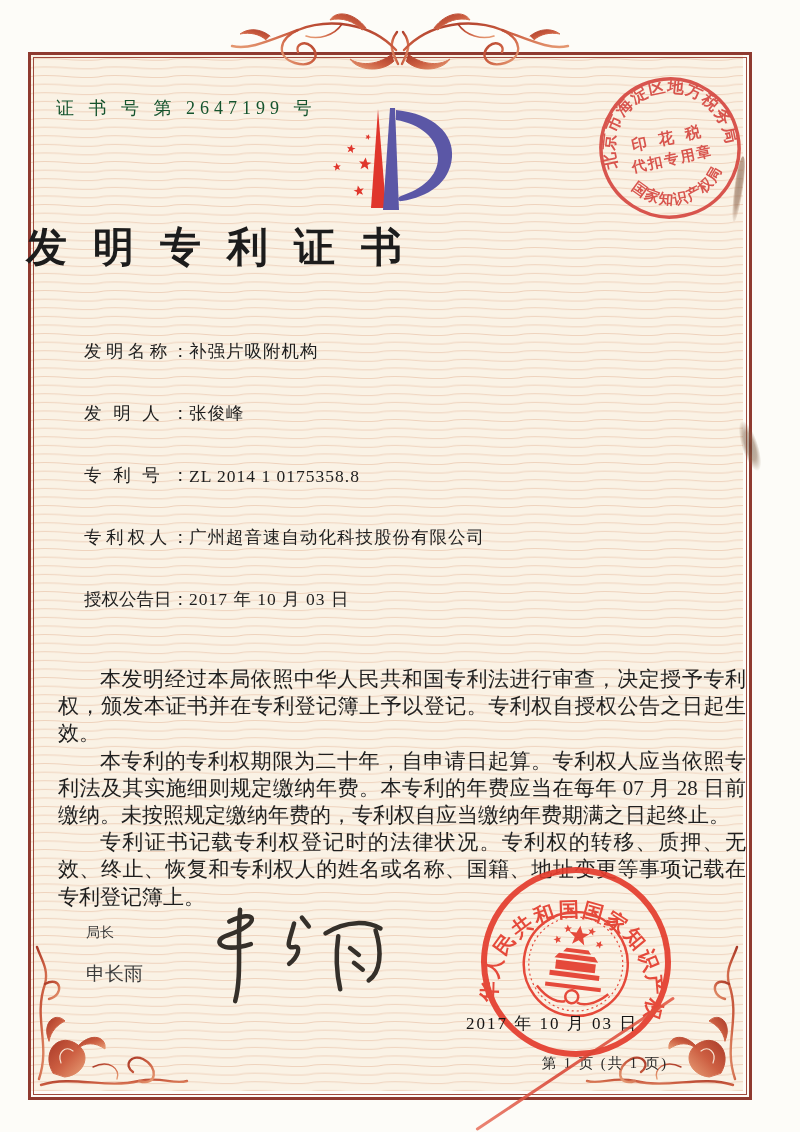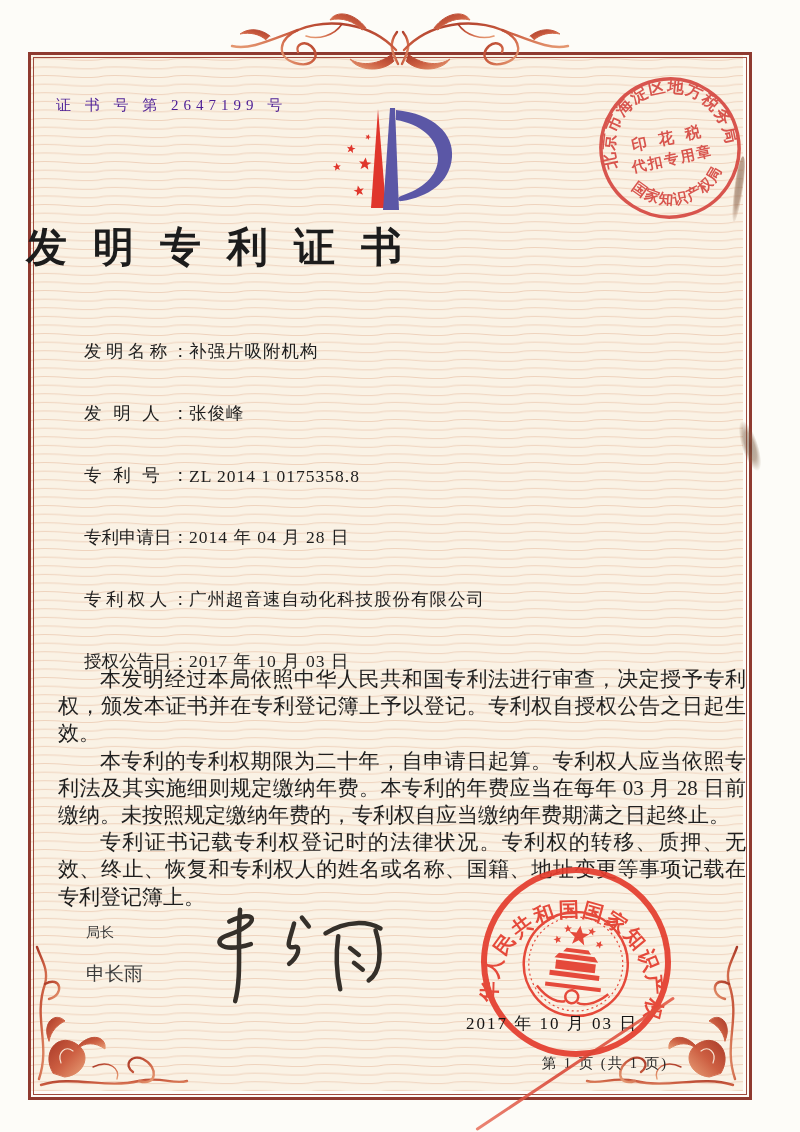--- a/index.html
+++ b/index.html
@@ -7,22 +7,22 @@
     position:relative; width:800px; height:1132px; margin:0 auto;
     background:#fdfcf8; overflow:hidden;
     font-family:"Liberation Serif","DejaVu Serif",serif; color:#222;
   }
   
   .frame{position:absolute; left:28px; top:52px; width:718px; height:1042px;
          border:3px solid #8f3a30;}
   .frame-inner{position:absolute; inset:2px; border:1.5px solid #a04a3d;}
   .guilloche{position:absolute; left:31px; top:55px; width:712px; height:1036px;}
   
-  .cert-no{position:absolute; left:56px; top:96px; font-size:15px;
-           letter-spacing:5px; color:#4c1d95;}
+  .cert-no{position:absolute; left:56px; top:96px; font-size:18px;
+           letter-spacing:5px; color:#14532d;}
   .logo{position:absolute; left:316px; top:104px; width:166px; height:110px;}
   .stamp{position:absolute; left:595px; top:73px; width:150px; height:150px; opacity:.88;}
   .title{position:absolute; left:0; top:220px; width:100%; text-align:left;
          font-size:41px; font-weight:bold; color:#1c1c1c;
          letter-spacing:26px; text-indent:26px;}
   .fields{position:absolute; left:84px; top:334px; width:620px;}
   .field{height:57px; font-size:17.5px; color:#1e1e1e; padding-top:5px;}
   .flabel{display:inline-block; width:105px; text-align:justify; text-align-last:justify;
           vertical-align:bottom;}
   .fvalue{margin-left:0; letter-spacing:1px;}
@@ -151,33 +151,30 @@
     <div class="field">
       <span class="flabel">发明名称：</span><span class="fvalue">补强片吸附机构</span>
     </div>
     <div class="field">
       <span class="flabel">发明人：</span><span class="fvalue">张俊峰</span>
     </div>
     <div class="field">
       <span class="flabel">专利号：</span><span class="fvalue">ZL 2014 1 0175358.8</span>
     </div>
     <div class="field">
-      <span class="flabel">专利申请日：</span><span class="fvalue">2014 年 04 月 28 日</span>
-    </div>
-    <div class="field">
       <span class="flabel">专利权人：</span><span class="fvalue">广州超音速自动化科技股份有限公司</span>
     </div>
     <div class="field">
       <span class="flabel">授权公告日：</span><span class="fvalue">2017 年 10 月 03 日</span>
     </div>
   </div>
 
   <div class="body">
     <p>本发明经过本局依照中华人民共和国专利法进行审查，决定授予专利权，颁发本证书并在专利登记簿上予以登记。专利权自授权公告之日起生效。</p>
-    <p>本专利的专利权期限为二十年，自申请日起算。专利权人应当依照专利法及其实施细则规定缴纳年费。本专利的年费应当在每年 03 月 28 日前缴纳。未按照规定缴纳年费的，专利权自应当缴纳年费期满之日起终止。</p>
+    <p>本专利的专利权期限为二十年，自申请日起算。专利权人应当依照专利法及其实施细则规定缴纳年费。本专利的年费应当在每年 07 月 28 日前缴纳。未按照规定缴纳年费的，专利权自应当缴纳年费期满之日起终止。</p>
     <p>专利证书记载专利权登记时的法律状况。专利权的转移、质押、无效、终止、恢复和专利权人的姓名或名称、国籍、地址变更等事项记载在专利登记簿上。</p>
   </div>
 
   <div class="sig-title">局长</div>
   <div class="sig-name">申长雨</div>
   <svg class="signature" viewBox="0 0 200 110">
     <g fill="none" stroke="#35302a" stroke-width="4.6" stroke-linecap="round" stroke-linejoin="round">
       <path d="M30,24 C58,10 64,26 28,38 C12,43 20,57 52,47"></path>
       <path d="M41,12 C38,45 43,80 36,105"></path>
       <path d="M96,26 C92,42 86,52 96,50 C104,48 100,60 91,67"></path>

